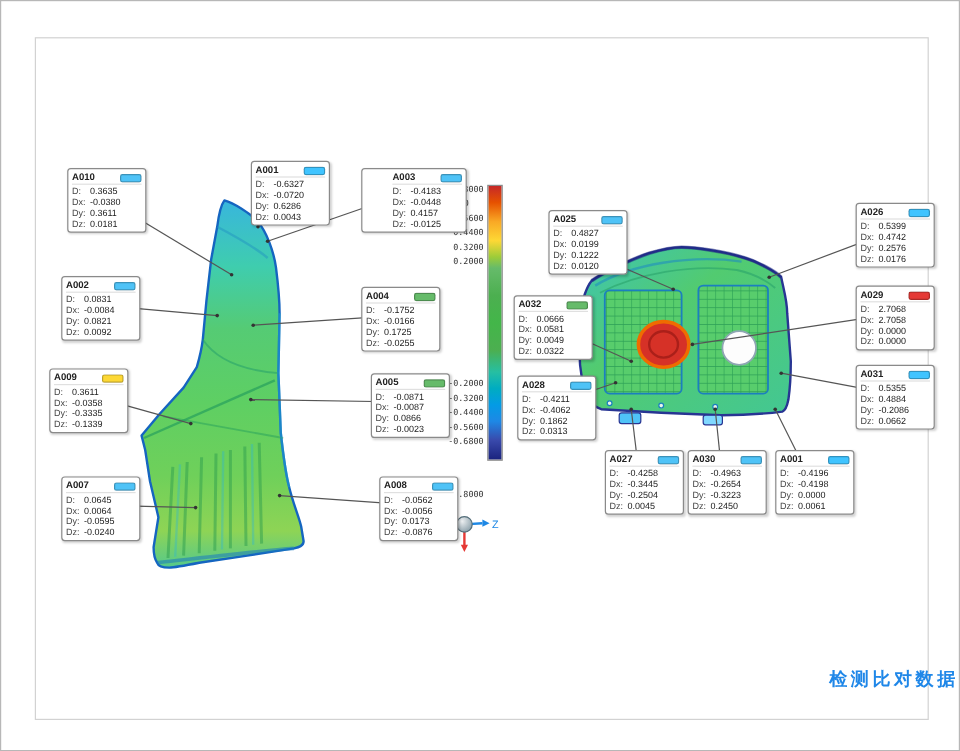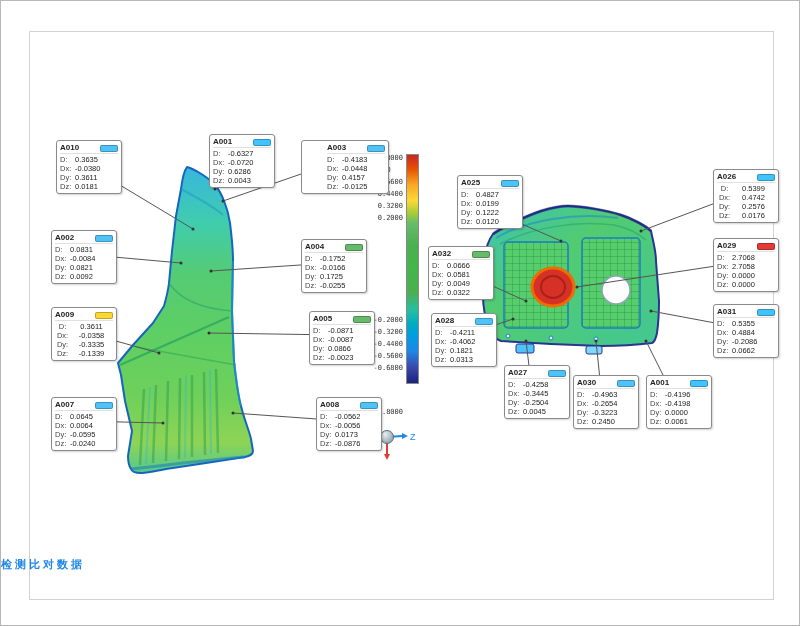--- a/index.html
+++ b/index.html
@@ -38,22 +38,22 @@
   .cb-bar{
     position:absolute;left:53px;top:2px;width:11px;height:228px;
     border:1px solid #8a8a8a;
   }
   .cb-tick{
     position:absolute;left:0;width:50px;text-align:right;
     font-size:7px;line-height:8px;color:#333;
     font-family:"DejaVu Sans Mono",monospace;
   }
   .title{
-    position:absolute;left:0;top:556px;width:100%;text-align:left;
-    font-size:11px;font-weight:bold;letter-spacing:3px;z-index:5;font-family:Liberation Serif, serif;
+    position:absolute;left:0;top:556px;width:100%;text-align:right;
+    font-size:15px;font-weight:bold;letter-spacing:3px;z-index:5;font-family:Liberation Serif, serif;
   }
 </style>
 </head>
 <body>
 
 <div class="canvas">
 
   <div class="frame"></div>
 
   <svg class="model model-left" width="260" height="345" viewBox="0 0 260 345">
@@ -304,21 +304,21 @@
         </div>
         <div class="ann-r">
           <span class="k">Dy:</span>
           <span class="v">0.1725</span>
         </div>
         <div class="ann-r">
           <span class="k">Dz:</span>
           <span class="v">-0.0255</span>
         </div>
       </div>
-      <div class="ann" style="left: 50px; top: 306px; text-align: center;">
+      <div class="ann" style="left: 40px; top: 306px;">
         <div class="ann-h">
           <span>A009</span>
           <span class="ann-chip" style="background: rgb(253, 216, 53);"></span>
         </div>
         <div class="ann-r">
           <span class="k">D:</span>
           <span class="v">0.3611</span>
         </div>
         <div class="ann-r">
           <span class="k">Dx:</span>
@@ -414,21 +414,21 @@
         </div>
         <div class="ann-r">
           <span class="k">Dy:</span>
           <span class="v">0.1222</span>
         </div>
         <div class="ann-r">
           <span class="k">Dz:</span>
           <span class="v">0.0120</span>
         </div>
       </div>
-      <div class="ann" style="left: 712px; top: 168px; text-align: center;">
+      <div class="ann" style="left: 712px; top: 168px;">
         <div class="ann-h">
           <span>A026</span>
           <span class="ann-chip" style="background: rgb(64, 196, 255);"></span>
         </div>
         <div class="ann-r">
           <span class="k">D:</span>
           <span class="v">0.5399</span>
         </div>
         <div class="ann-r">
           <span class="k">Dx:</span>
@@ -495,21 +495,21 @@
         <div class="ann-r">
           <span class="k">D:</span>
           <span class="v">-0.4211</span>
         </div>
         <div class="ann-r">
           <span class="k">Dx:</span>
           <span class="v">-0.4062</span>
         </div>
         <div class="ann-r">
           <span class="k">Dy:</span>
-          <span class="v">0.1821</span>
+          <span class="v">0.1862</span>
         </div>
         <div class="ann-r">
           <span class="k">Dz:</span>
           <span class="v">0.0313</span>
         </div>
       </div>
       <div class="ann" style="left: 712px; top: 303px;">
         <div class="ann-h">
           <span>A031</span>
           <span class="ann-chip" style="background: rgb(64, 196, 255);"></span>
@@ -524,21 +524,21 @@
         </div>
         <div class="ann-r">
           <span class="k">Dy:</span>
           <span class="v">-0.2086</span>
         </div>
         <div class="ann-r">
           <span class="k">Dz:</span>
           <span class="v">0.0662</span>
         </div>
       </div>
-      <div class="ann" style="left: 503px; top: 364px;">
+      <div class="ann" style="left: 503px; top: 374px;">
         <div class="ann-h">
           <span>A027</span>
           <span class="ann-chip" style="background: rgb(79, 195, 247);"></span>
         </div>
         <div class="ann-r">
           <span class="k">D:</span>
           <span class="v">-0.4258</span>
         </div>
         <div class="ann-r">
           <span class="k">Dx:</span>

